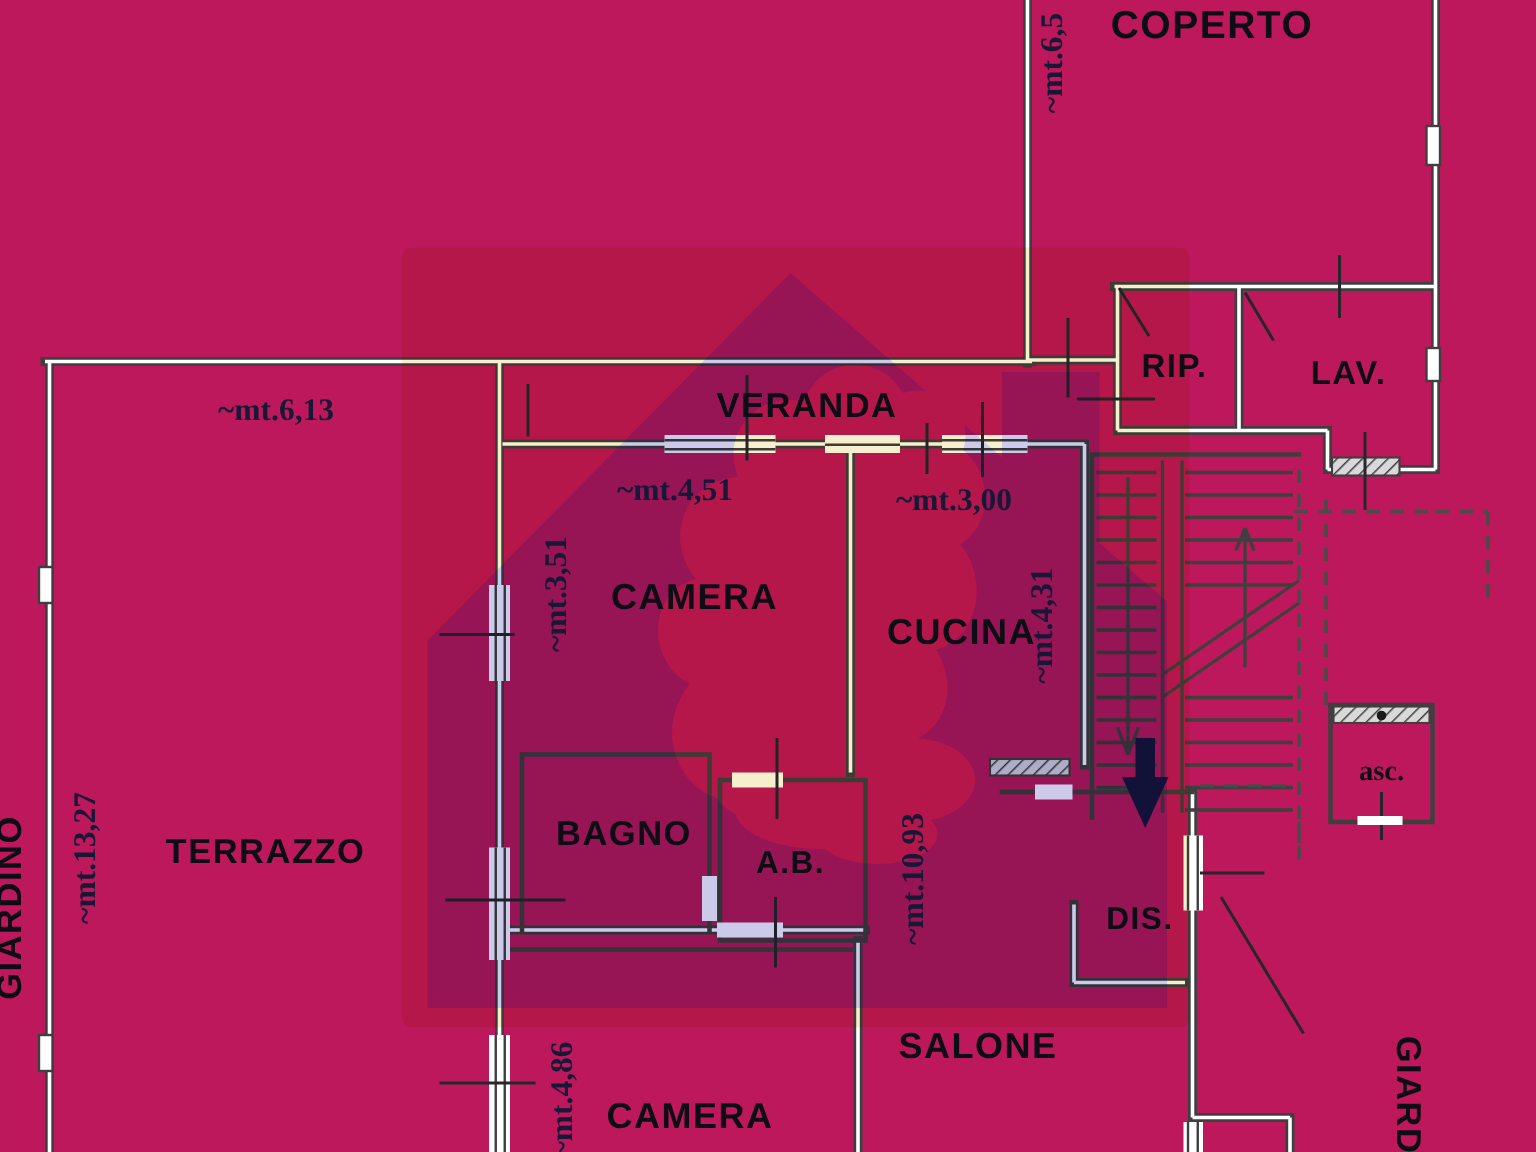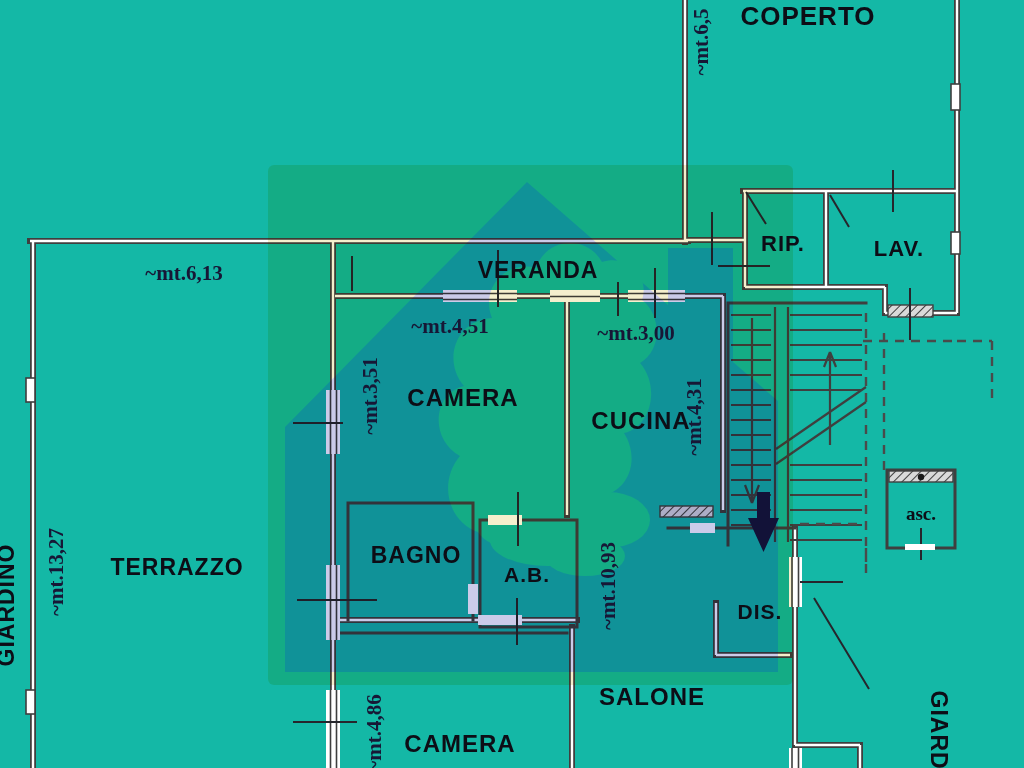--- a/index.html
+++ b/index.html
@@ -1,17 +1,17 @@
 <!DOCTYPE html>
 <html><head>
 <meta charset="utf-8">
 <title>Floor plan</title>
 <style>
   html,body{margin:0;padding:0;background:#ffffff;}
-  .stage{position:relative;width:1024px;height:768px;overflow:hidden;background:#14b8a6;}
+  .stage{position:relative;width:1024px;height:768px;overflow:hidden;background:#be185d;}
   svg{display:block;}
   
   .wd{stroke:#3f3f3f;stroke-width:6;fill:none;stroke-linecap:square;}
   .wdw{stroke:#ffffff;stroke-width:2.4;fill:none;stroke-linecap:butt;}
   
   .ws{stroke:#3f3f3f;stroke-width:3;fill:none;stroke-linecap:square;}
   .thin{stroke:#3f3f3f;stroke-width:1.6;fill:none;}
   .tick{stroke:#26262c;stroke-width:2;fill:none;}
   .gap{fill:#ffffff;stroke:none;}
   .notch{fill:#ffffff;stroke:#3f3f3f;stroke-width:1.6;}

